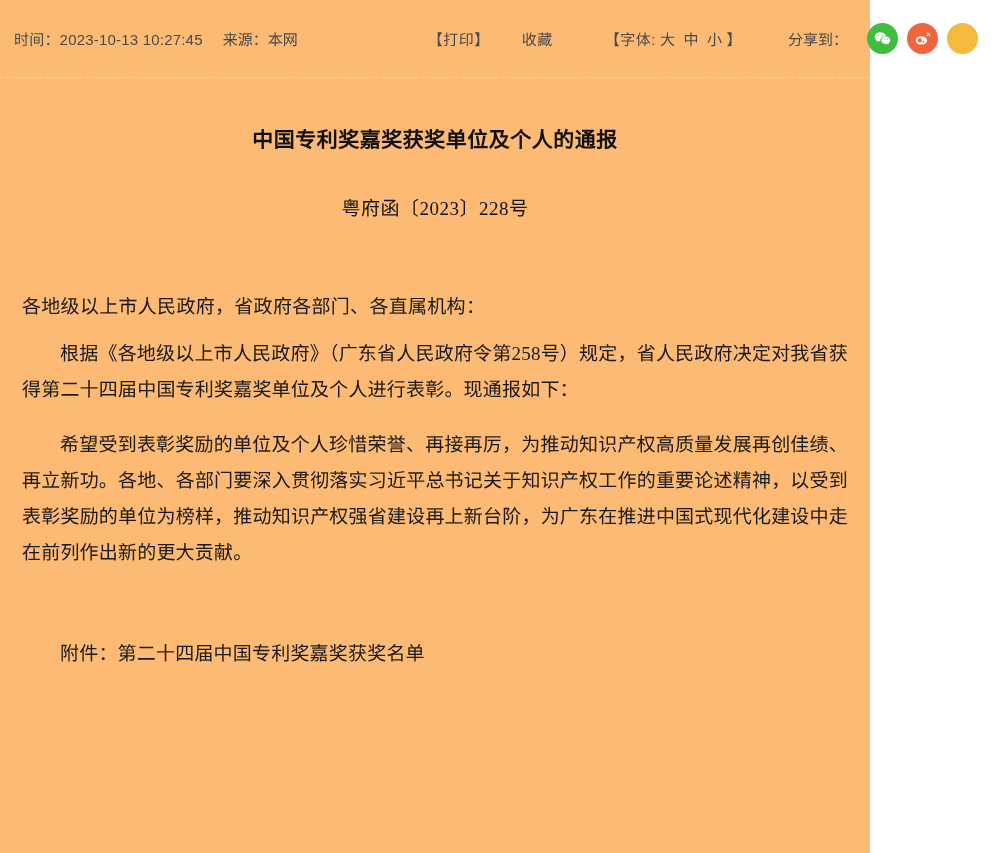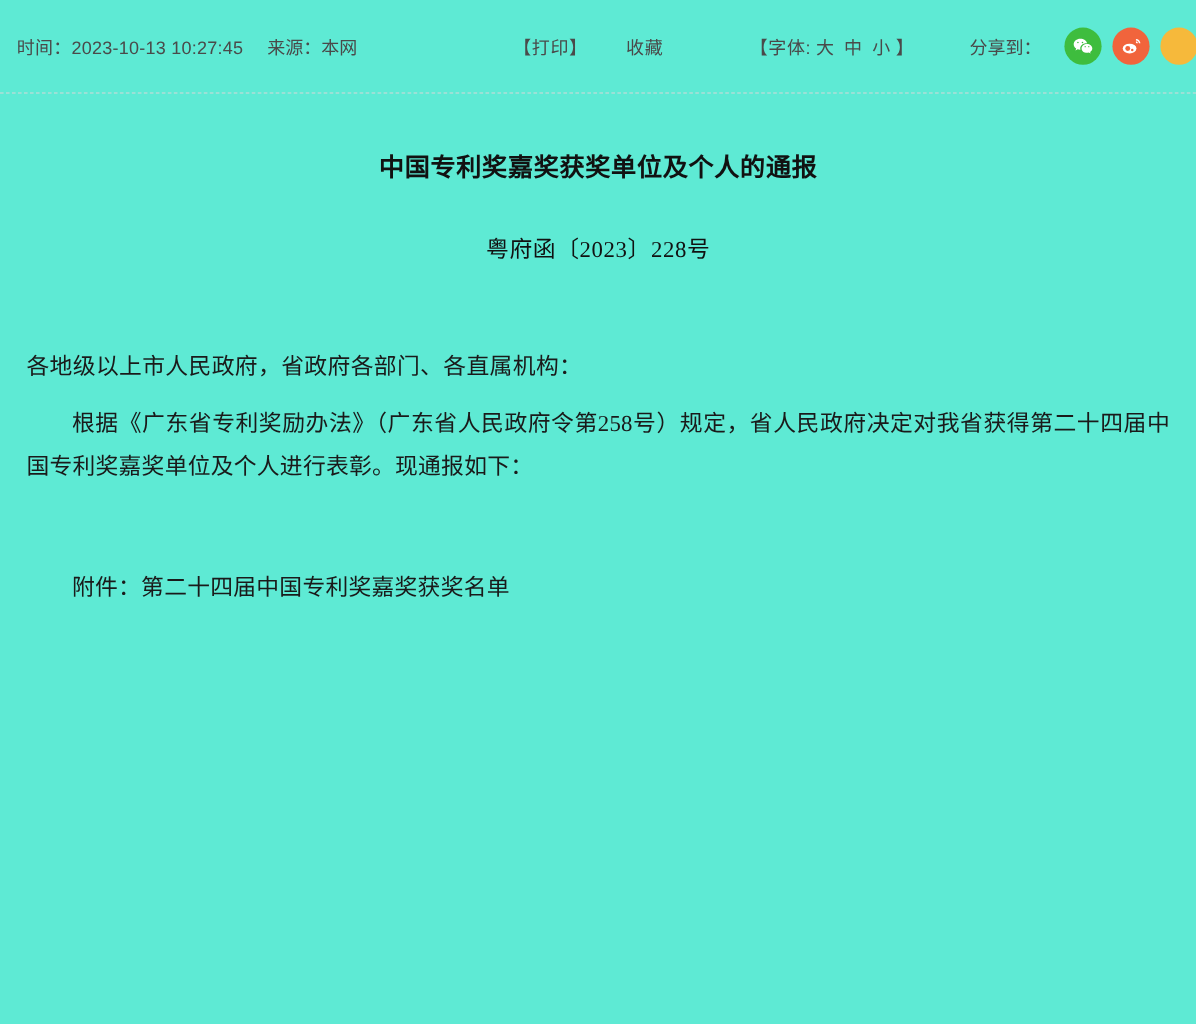--- a/index.html
+++ b/index.html
@@ -10,23 +10,23 @@
   body {
     width: 997px;
     height: 853px;
     font-family: "Liberation Serif", "DejaVu Serif", serif;
     color: #1a1a1a;
     overflow: hidden;
   }
 
   .page {
     position: relative;
-    width: 997px;
+    width: 870px;
     height: 853px;
-    background: #5eead4;
+    background: #fdba74;
     box-sizing: border-box;
   }
 
   
   .meta-bar {
     position: relative;
     height: 78px;
     border-bottom: 1px dashed #d8d8d8;
     display: flex;
     align-items: center;
@@ -46,21 +46,21 @@
   }
   .meta-tools {
     display: flex;
     align-items: center;
     margin-left: 130px;
     white-space: nowrap;
   }
   .meta-print { letter-spacing: 0.5px; }
   .meta-fav { margin-left: 32px; letter-spacing: 0.5px; }
   .meta-fontsize {
-    margin-left: 72px;
+    margin-left: 52px;
     letter-spacing: 0.5px;
   }
   .meta-fontsize .fs {
     margin: 0 4px;
     cursor: pointer;
   }
   .meta-share {
     display: flex;
     align-items: center;
     margin-left: 46px;
@@ -171,18 +171,19 @@
 
   <div class="article">
     <div class="doc-title">
       <span class="line2">中国专利奖嘉奖获奖单位及个人的通报</span>
     </div>
 
     <div class="doc-number">粤府函〔2023〕228号</div>
 
     <div class="salutation">各地级以上市人民政府，省政府各部门、各直属机构：</div>
 
-    <p class="para">根据《广东省专利奖励办法》（广东省人民政府令第258号）规定，省人民政府决定对我省获得第二十四届中国专利奖嘉奖单位及个人进行表彰。现通报如下：</p>
+    <p class="para">根据《各地级以上市人民政府》（广东省人民政府令第258号）规定，省人民政府决定对我省获得第二十四届中国专利奖嘉奖单位及个人进行表彰。现通报如下：</p>
+    <p class="para">希望受到表彰奖励的单位及个人珍惜荣誉、再接再厉，为推动知识产权高质量发展再创佳绩、再立新功。各地、各部门要深入贯彻落实习近平总书记关于知识产权工作的重要论述精神，以受到表彰奖励的单位为榜样，推动知识产权强省建设再上新台阶，为广东在推进中国式现代化建设中走在前列作出新的更大贡献。</p>
 
     <div class="attachment">附件：第二十四届中国专利奖嘉奖获奖名单</div>
   </div>
 
 </div>
 
 </body></html>

